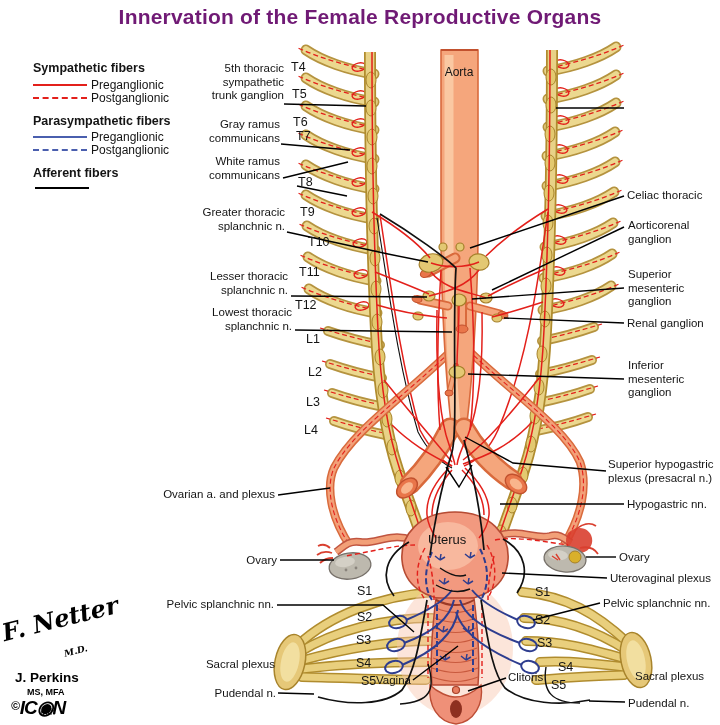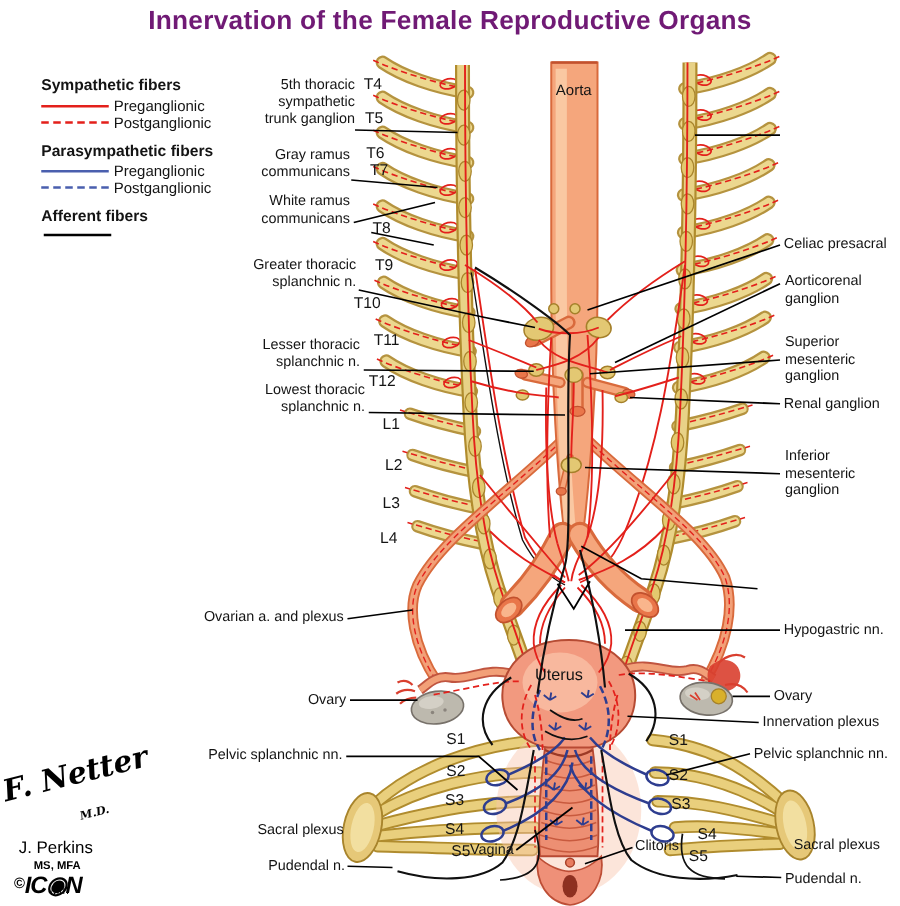--- a/index.html
+++ b/index.html
@@ -18,21 +18,21 @@
   .ld-red{border-top:2.5px dashed #e3201b;}
   .ls-blue{border-top:2.5px solid #4a5fae;}
   .ld-blue{border-top:2.5px dashed #4a5fae;}
   .ls-black{border-top:2.5px solid #000;}
   .sig{position:absolute;z-index:3;color:#000;}
   .sig-script{font-family:"DejaVu Serif",serif;font-style:italic;font-weight:bold;
               font-size:24px;transform:rotate(-14deg);transform-origin:left bottom;}
   .sig-md{font-family:"DejaVu Serif",serif;font-style:italic;font-weight:bold;font-size:9px;
           transform:rotate(-14deg);}
   .sig-with{font-size:9px;}
-  .sig-name{font-size:13.5px;font-weight:normal;}
+  .sig-name{font-size:13.5px;font-weight:bold;}
   .sig-deg{font-size:9px;font-weight:bold;}
   .sig-logo{font-size:19px;font-weight:bold;letter-spacing:-1px;font-style:italic;}
   .sig-c{font-size:12px;vertical-align:4px;letter-spacing:0;}
 </style>
 </head>
 <body>
 
 <div class="stage">
 
   <svg class="art" width="720" height="725" viewBox="0 0 720 725">
@@ -431,49 +431,51 @@
   <div class="lbl r" style="left:166px;top:270px;width:122px;">Lesser thoracic
 splanchnic n.</div>
   <div class="lbl r" style="left:168px;top:306px;width:124px;">Lowest thoracic
 splanchnic n.</div>
   <div class="lbl r" style="left:153px;top:488px;width:122px;">Ovarian a. and plexus</div>
   <div class="lbl r" style="left:205px;top:554px;width:72px;">Ovary</div>
   <div class="lbl r" style="left:150px;top:598px;width:124px;">Pelvic splanchnic nn.</div>
   <div class="lbl r" style="left:195px;top:658px;width:80px;">Sacral plexus</div>
   <div class="lbl r" style="left:198px;top:687px;width:78px;">Pudendal n.</div>
 
-  <div class="lbl" style="left:627px;top:189px;width:92px;">Celiac presacral</div>
+  <div class="lbl" style="left:627px;top:189px;width:92px;">Celiac thoracic</div>
   <div class="lbl" style="left:628px;top:219px;width:85px;">Aorticorenal
 ganglion</div>
   <div class="lbl" style="left:628px;top:268px;width:85px;">Superior
 mesenteric
 ganglion</div>
   <div class="lbl" style="left:627px;top:317px;width:107px;">Renal ganglion</div>
   <div class="lbl" style="left:628px;top:359px;width:85px;">Inferior
 mesenteric
 ganglion</div>
+  <div class="lbl" style="left:608px;top:458px;width:113px;">Superior hypogastric
+plexus (presacral n.)</div>
   <div class="lbl" style="left:627px;top:498px;width:92px;">Hypogastric nn.</div>
   <div class="lbl" style="left:619px;top:551px;width:60px;">Ovary</div>
-  <div class="lbl" style="left:610px;top:572px;width:110px;">Innervation plexus</div>
+  <div class="lbl" style="left:610px;top:572px;width:110px;">Uterovaginal plexus</div>
   <div class="lbl" style="left:603px;top:597px;width:116px;">Pelvic splanchnic nn.</div>
   <div class="lbl" style="left:635px;top:670px;width:80px;">Sacral plexus</div>
   <div class="lbl" style="left:628px;top:697px;width:70px;">Pudendal n.</div>
 
   <div class="lbl" style="left:438px;top:66px;width:42px;text-align:center;font-size:12px;">Aorta</div>
   <div class="lbl" style="left:428px;top:516px;font-size:13px;margin-top:17px;">Uterus</div>
   <div class="lbl" style="left:376px;top:674px;">Vagina</div>
   <div class="lbl" style="left:508px;top:671px;">Clitoris</div>
 
   <div class="vert" style="left:291px;top:61px;">T4</div>
   <div class="vert" style="left:292px;top:88px;">T5</div>
   <div class="vert" style="left:293px;top:116px;">T6</div>
   <div class="vert" style="left:296px;top:130px;">T7</div>
   <div class="vert" style="left:298px;top:176px;">T8</div>
   <div class="vert" style="left:300px;top:206px;">T9</div>
-  <div class="vert" style="left:283px;top:236px;text-align:right;">T10</div>
+  <div class="vert" style="left:308px;top:236px;text-align:right;">T10</div>
   <div class="vert" style="left:299px;top:266px;">T11</div>
   <div class="vert" style="left:295px;top:299px;">T12</div>
   <div class="vert" style="left:306px;top:333px;">L1</div>
   <div class="vert" style="left:308px;top:366px;">L2</div>
   <div class="vert" style="left:306px;top:396px;">L3</div>
   <div class="vert" style="left:304px;top:424px;">L4</div>
 
   <div class="vert" style="left:357px;top:585px;">S1</div>
   <div class="vert" style="left:357px;top:611px;">S2</div>
   <div class="vert" style="left:356px;top:634px;">S3</div>

